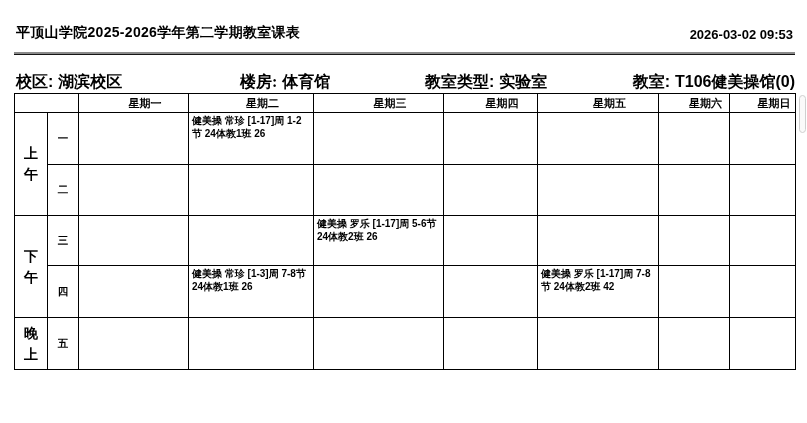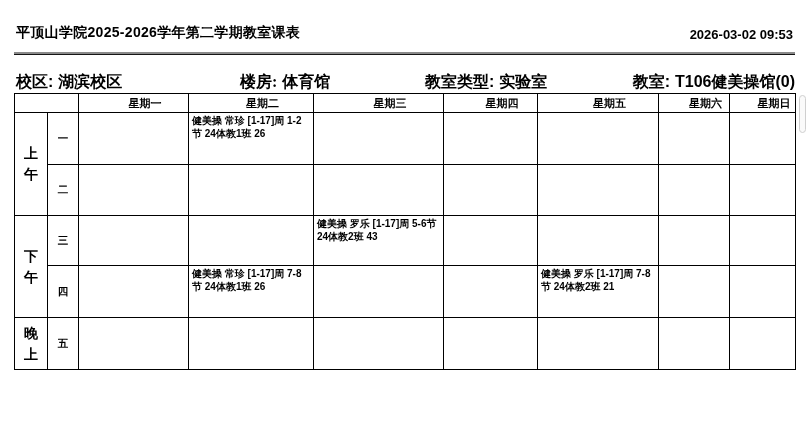--- a/index.html
+++ b/index.html
@@ -159,33 +159,33 @@
     <td class="course-cell"></td>
     <td class="course-cell"></td>
     <td class="course-cell"></td>
     <td class="course-cell"></td>
   </tr>
   <tr style="height:50px">
     <td class="section-cell" rowspan="2"><span class="stack">下午</span></td>
     <td class="period-cell">三</td>
     <td class="course-cell"></td>
     <td class="course-cell"></td>
-    <td class="course-cell">健美操 罗乐 [1-17]周 5-6节 24体教2班 43</td>
+    <td class="course-cell">健美操 罗乐 [1-17]周 5-6节 24体教2班 26</td>
     <td class="course-cell"></td>
     <td class="course-cell"></td>
     <td class="course-cell"></td>
     <td class="course-cell"></td>
   </tr>
   <tr style="height:52px">
     <td class="period-cell">四</td>
     <td class="course-cell"></td>
-    <td class="course-cell">健美操 常珍 [1-17]周 7-8节 24体教1班 26</td>
-    <td class="course-cell"></td>
-    <td class="course-cell"></td>
-    <td class="course-cell">健美操 罗乐 [1-17]周 7-8节 24体教2班 21</td>
+    <td class="course-cell">健美操 常珍 [1-3]周 7-8节 24体教1班 26</td>
+    <td class="course-cell"></td>
+    <td class="course-cell"></td>
+    <td class="course-cell">健美操 罗乐 [1-17]周 7-8节 24体教2班 42</td>
     <td class="course-cell"></td>
     <td class="course-cell"></td>
   </tr>
   <tr style="height:52px">
     <td class="section-cell"><span class="stack">晚上</span></td>
     <td class="period-cell">五</td>
     <td class="course-cell"></td>
     <td class="course-cell"></td>
     <td class="course-cell"></td>
     <td class="course-cell"></td>

